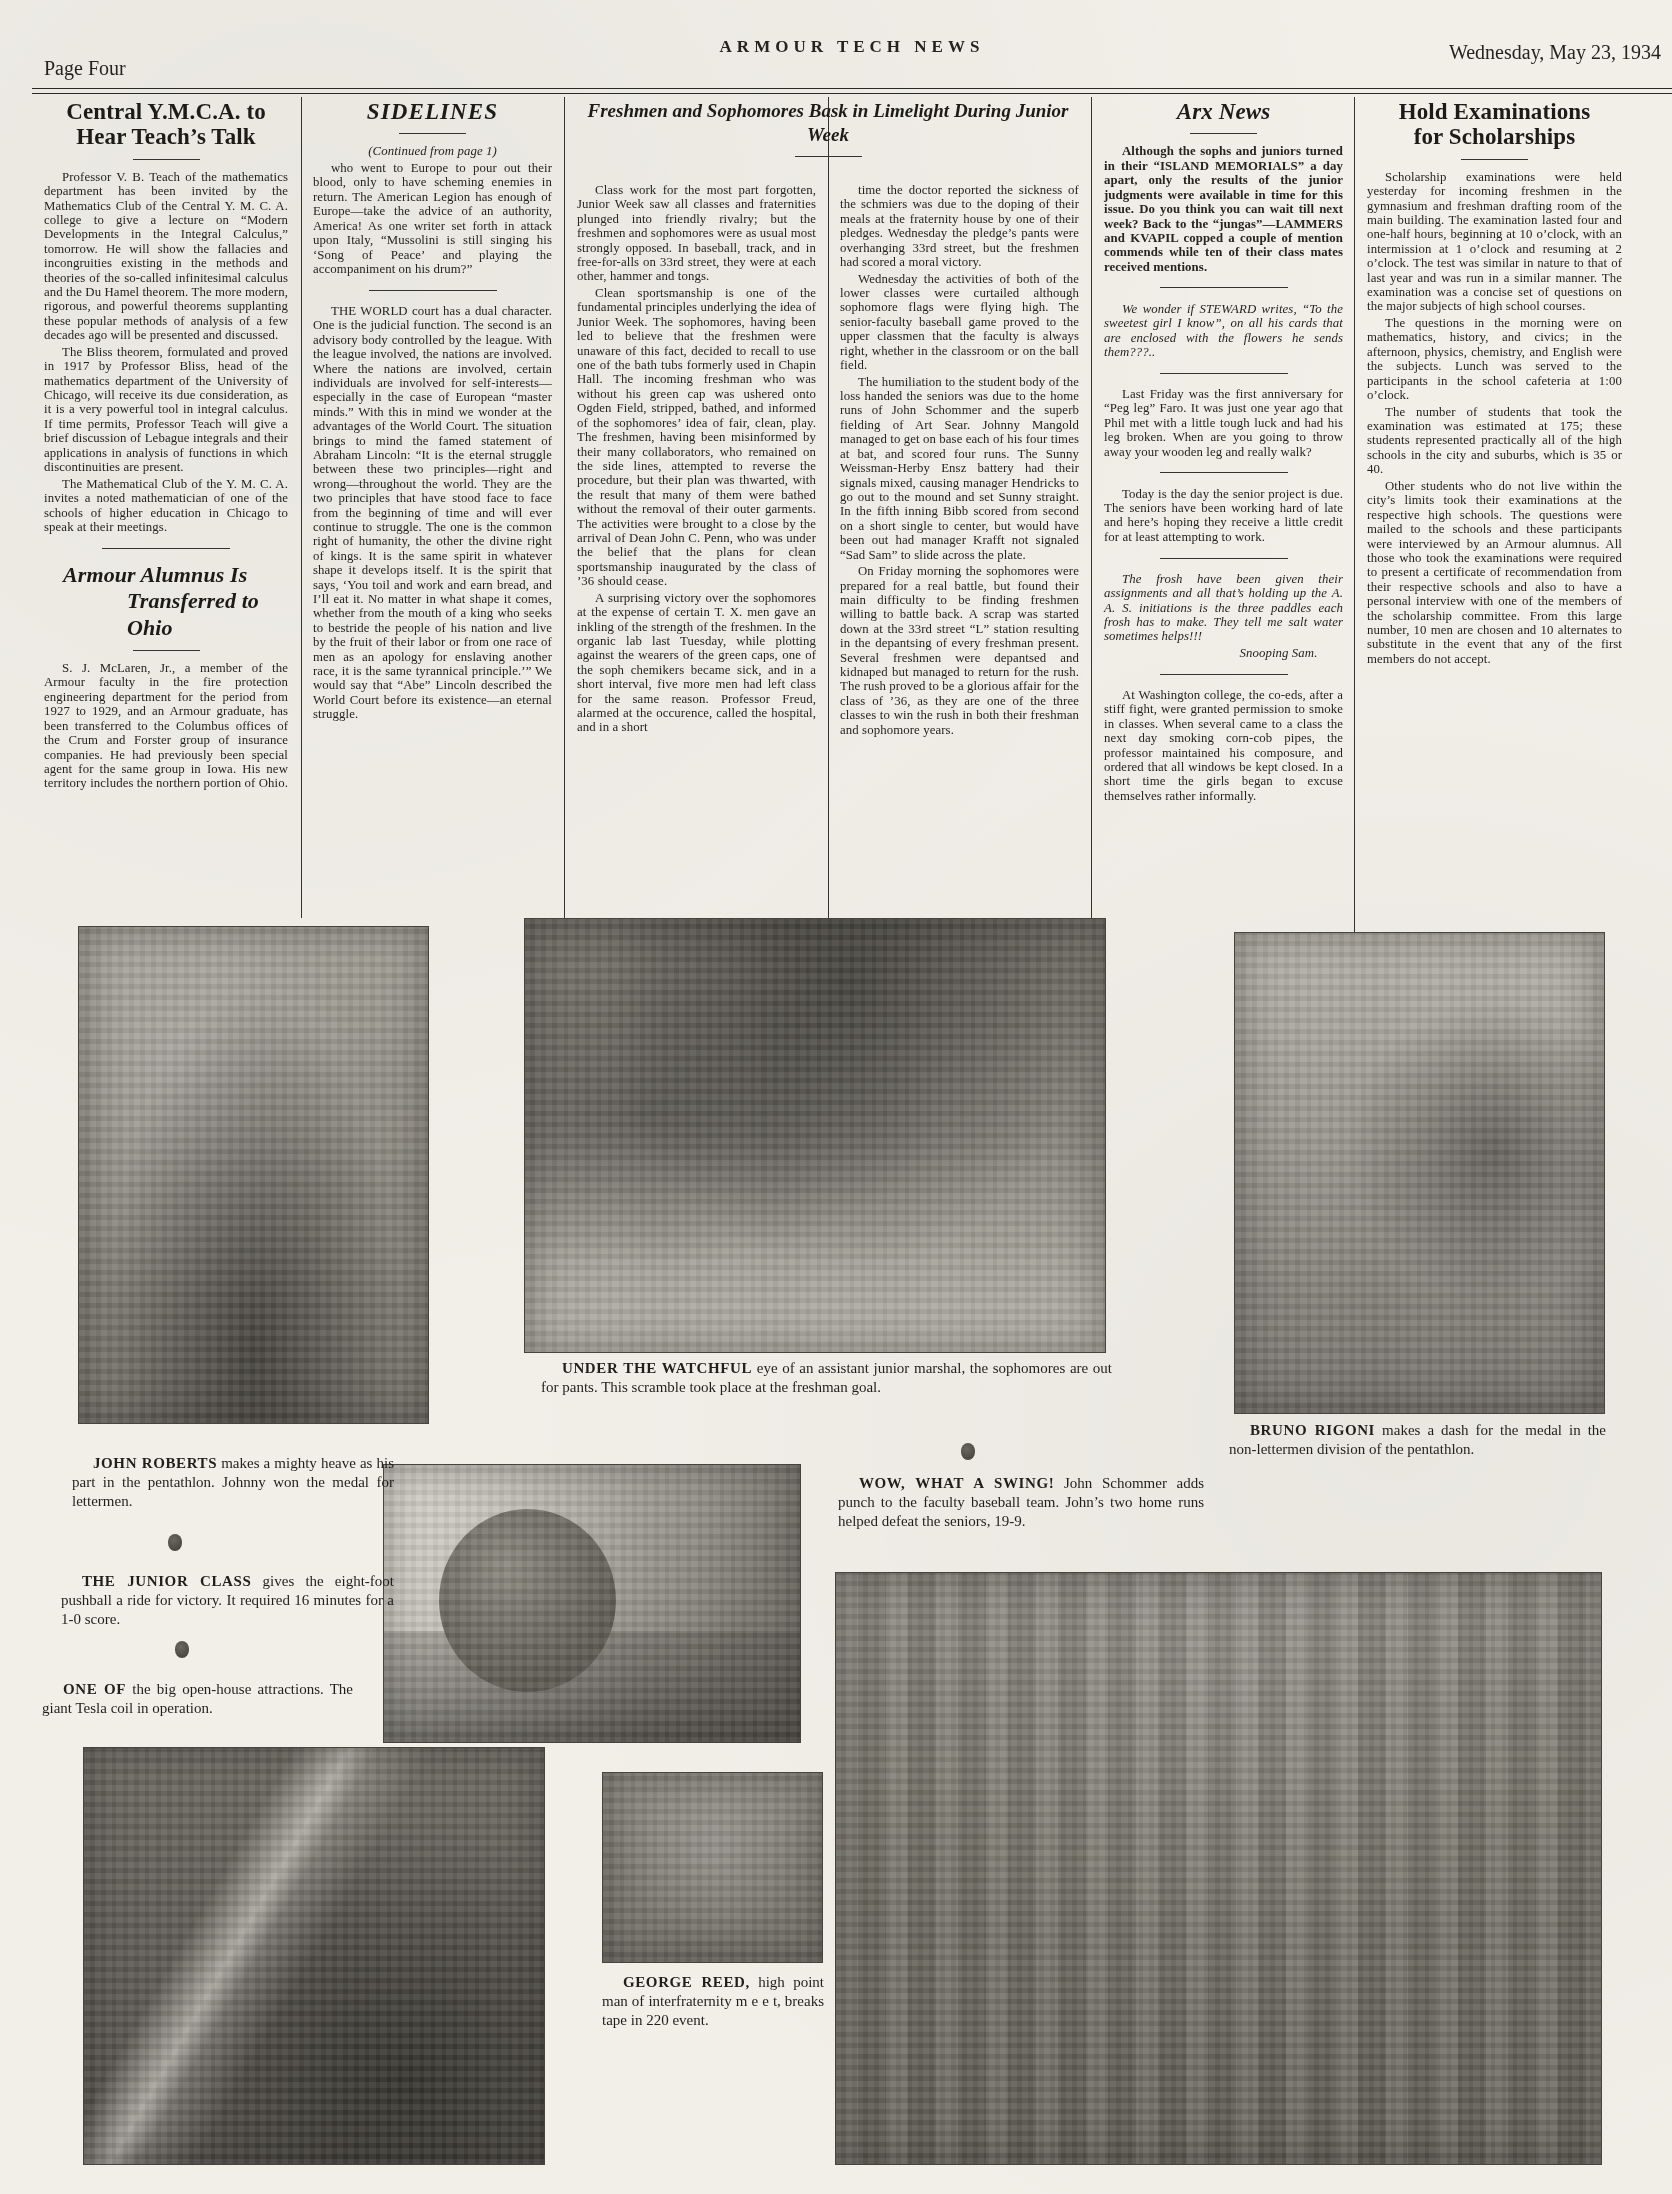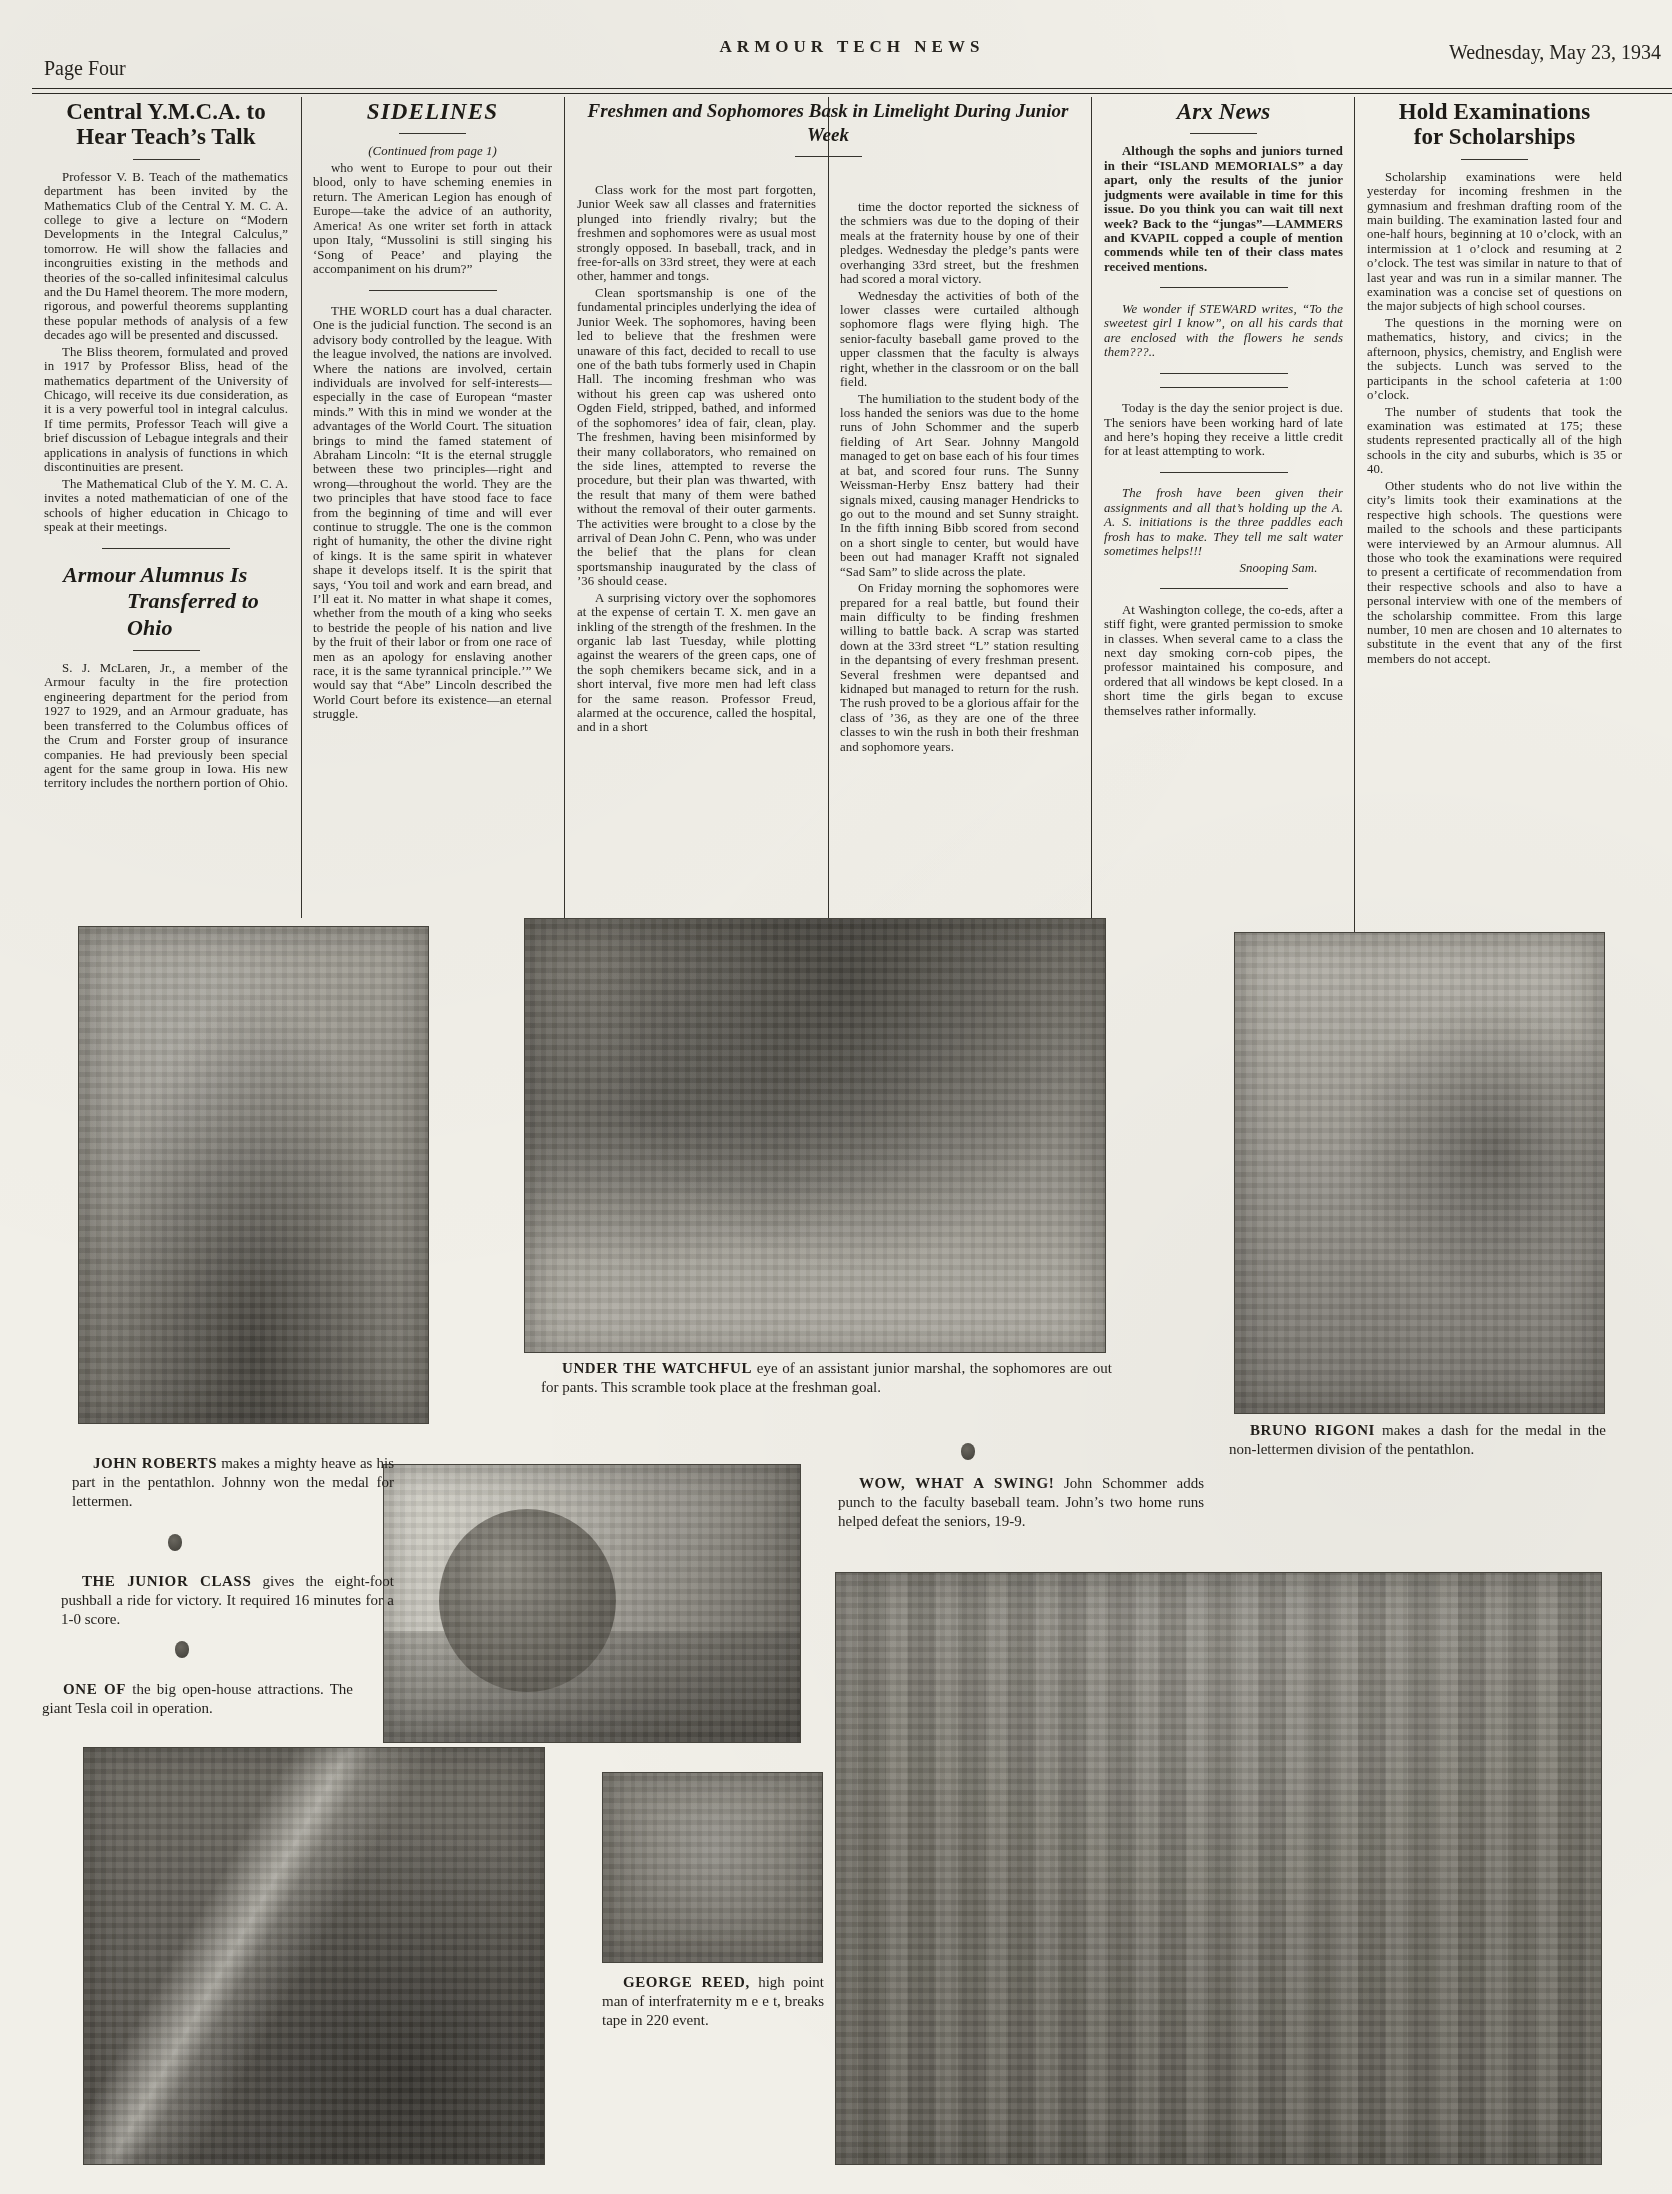--- a/index.html
+++ b/index.html
@@ -123,37 +123,38 @@
   </div>
 
   <div class="col" style="left:577px;top:183px;width:239px;">
     <article>
       <p>Class work for the most part forgotten, Junior Week saw all classes and fraternities plunged into friendly rivalry; but the freshmen and sophomores were as usual most strongly opposed. In baseball, track, and in free-for-alls on 33rd street, they were at each other, hammer and tongs.</p>
       <p>Clean sportsmanship is one of the fundamental principles underlying the idea of Junior Week. The sophomores, having been led to believe that the freshmen were unaware of this fact, decided to recall to use one of the bath tubs formerly used in Chapin Hall. The incoming freshman who was without his green cap was ushered onto Ogden Field, stripped, bathed, and informed of the sophomores’ idea of fair, clean, play. The freshmen, having been misinformed by their many collaborators, who remained on the side lines, attempted to reverse the procedure, but their plan was thwarted, with the result that many of them were bathed without the removal of their outer garments. The activities were brought to a close by the arrival of Dean John C. Penn, who was under the belief that the plans for clean sportsmanship inaugurated by the class of ’36 should cease.</p>
       <p>A surprising victory over the sophomores at the expense of certain T. X. men gave an inkling of the strength of the freshmen. In the organic lab last Tuesday, while plotting against the wearers of the green caps, one of the soph chemikers became sick, and in a short interval, five more men had left class for the same reason. Professor Freud, alarmed at the occurence, called the hospital, and in a short</p>
     </article>
   </div>
 
-  <div class="col" style="left:840px;top:200px;width:239px;">
+  <div class="col" style="left:840px;top:183px;width:239px;">
     <article>
       <p>time the doctor reported the sickness of the schmiers was due to the doping of their meals at the fraternity house by one of their pledges. Wednesday the pledge’s pants were overhanging 33rd street, but the freshmen had scored a moral victory.</p>
       <p>Wednesday the activities of both of the lower classes were curtailed although sophomore flags were flying high. The senior-faculty baseball game proved to the upper classmen that the faculty is always right, whether in the classroom or on the ball field.</p>
       <p>The humiliation to the student body of the loss handed the seniors was due to the home runs of John Schommer and the superb fielding of Art Sear. Johnny Mangold managed to get on base each of his four times at bat, and scored four runs. The Sunny Weissman-Herby Ensz battery had their signals mixed, causing manager Hendricks to go out to the mound and set Sunny straight. In the fifth inning Bibb scored from second on a short single to center, but would have been out had manager Krafft not signaled “Sad Sam” to slide across the plate.</p>
       <p>On Friday morning the sophomores were prepared for a real battle, but found their main difficulty to be finding freshmen willing to battle back. A scrap was started down at the 33rd street “L” station resulting in the depantsing of every freshman present. Several freshmen were depantsed and kidnaped but managed to return for the rush. The rush proved to be a glorious affair for the class of ’36, as they are one of the three classes to win the rush in both their freshman and sophomore years.</p>
     </article>
   </div>
 
   <div class="col" style="left:1104px;width:239px;">
     <article>
       <h2 class="italic-head">Arx News</h2>
       <div class="divider"></div>
       <p class="bold-para">Although the sophs and juniors turned in their “ISLAND MEMORIALS” a day apart, only the results of the junior judgments were available in time for this issue. Do you think you can wait till next week? Back to the “jungas”—LAMMERS and KVAPIL copped a couple of mention commends while ten of their class mates received mentions.</p>
       <div class="sep"></div>
       <p class="italic-para">We wonder if STEWARD writes, “To the sweetest girl I know”, on all his cards that are enclosed with the flowers he sends them???..</p>
       <div class="sep"></div>
+      <p>Last Friday was the first anniversary for “Peg leg” Faro. It was just one year ago that Phil met with a little tough luck and had his leg broken. When are you going to throw away your wooden leg and really walk?</p>
       <div class="sep"></div>
       <p>Today is the day the senior project is due. The seniors have been working hard of late and here’s hoping they receive a little credit for at least attempting to work.</p>
       <div class="sep"></div>
       <p class="italic-para">The frosh have been given their assignments and all that’s holding up the A. A. S. initiations is the three paddles each frosh has to make. They tell me salt water sometimes helps!!!</p>
       <p class="signature">Snooping Sam.</p>
       <div class="sep"></div>
       <p>At Washington college, the co-eds, after a stiff fight, were granted permission to smoke in classes. When several came to a class the next day smoking corn-cob pipes, the professor maintained his composure, and ordered that all windows be kept closed. In a short time the girls began to excuse themselves rather informally.</p>
     </article>
   </div>
 

